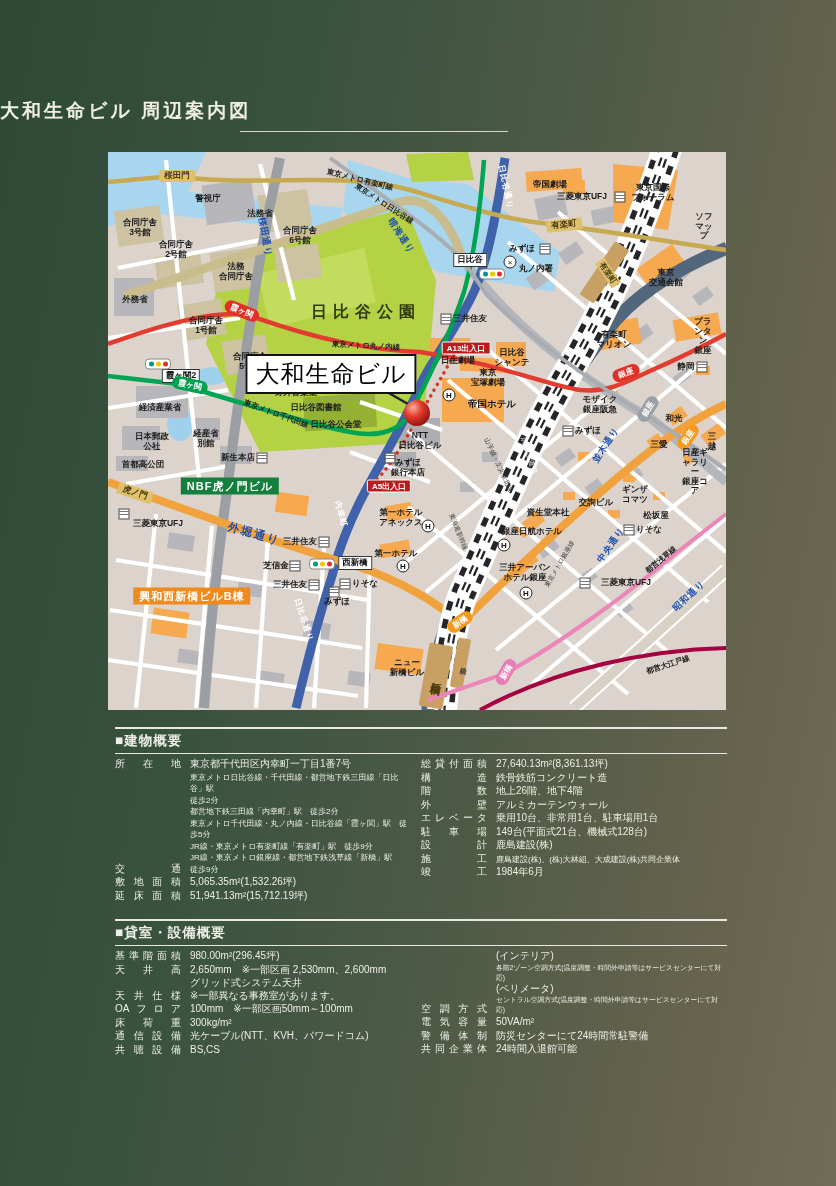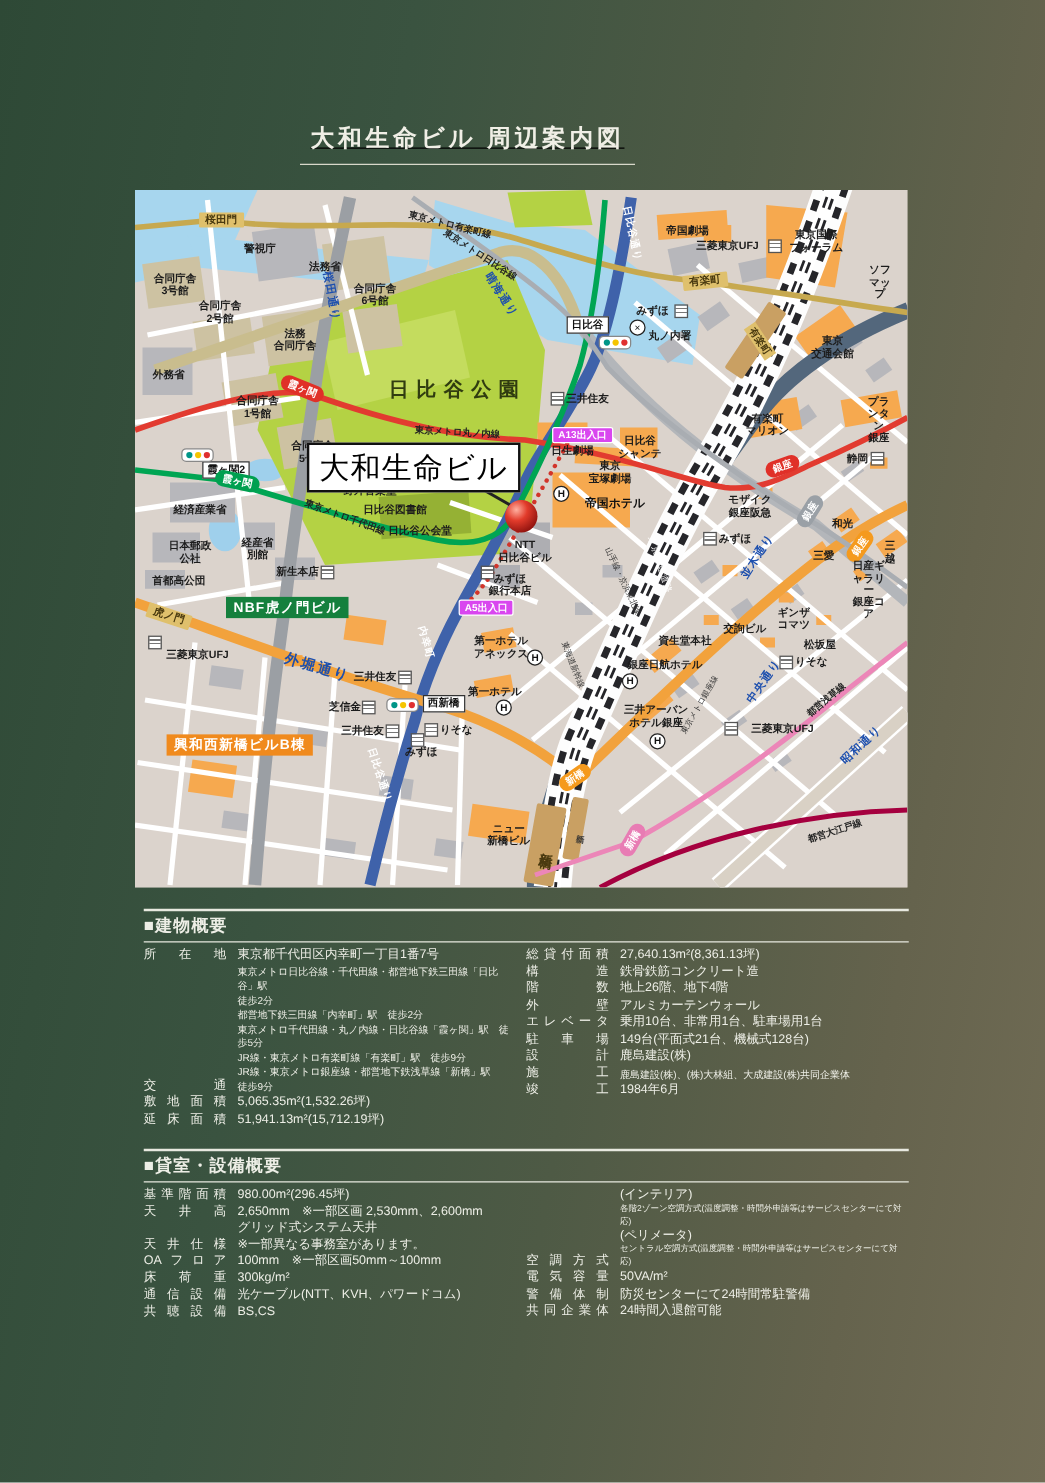--- a/index.html
+++ b/index.html
@@ -2,21 +2,21 @@
 <html><head>
 <meta charset="utf-8">
 <style>
   html,body{margin:0;padding:0;}
   body{
     width:836px;height:1186px;position:relative;overflow:hidden;
     background:linear-gradient(100deg,#2e4936 0%,#3a5340 32%,#4e5a45 58%,#65634d 82%,#716c55 100%);
     font-family:"Liberation Sans","DejaVu Sans",sans-serif;
   }
   
-  .title-wrap{position:absolute;left:0;top:98px;width:748px;text-align:center;text-decoration:underline;}
+  .title-wrap{position:absolute;left:0;top:98px;width:748px;}
   .title-wrap h1{margin:0;font-size:19px;font-weight:bold;color:#f0efe6;letter-spacing:3px;}
   .title-rule{width:268px;height:1px;background:#d8d8ca;margin:7px auto 0 auto;}
   
   .map{position:absolute;left:108px;top:152px;width:618px;height:558px;background:#dbd3cc;overflow:hidden;}
   .map svg{position:absolute;left:0;top:0;}
   .map-labels{position:absolute;left:0;top:0;width:100%;height:100%;}
   .ml{position:absolute;transform:translate(-50%,-50%);white-space:pre-line;text-align:center;pointer-events:none;}
   .name{font-size:8.5px;line-height:1.12;color:#1c1c1c;font-weight:600;}
   .name-md{font-size:9.5px;line-height:1.1;color:#111;font-weight:700;white-space:nowrap;}
   .park-name{font-size:16px;letter-spacing:6px;color:#303c10;font-weight:700;white-space:nowrap;}
@@ -26,21 +26,21 @@
   .road-lg{font-size:11.5px;color:#1d4fae;font-weight:700;white-space:nowrap;letter-spacing:2px;}
   .road-w{font-size:8px;color:#fff;white-space:nowrap;letter-spacing:1px;font-weight:600;}
   .hwy{font-size:7px;color:#fff;letter-spacing:1px;white-space:nowrap;}
   .box-white{background:#fff;border:1px solid #333;color:#111;font-size:8.5px;padding:0 3px;white-space:nowrap;font-weight:700;}
   .box-tan{background:#dfc06c;color:#4a3a10;font-size:8.5px;padding:0 5px;white-space:nowrap;font-weight:700;border-radius:1px;}
   .tan-txt{background:#dfc06c;color:#4a3a10;font-size:8px;padding:0 3px;white-space:nowrap;font-weight:700;}
   .pill-red,.pill-green,.pill-orange,.pill-pink,.pill-gray{
     color:#fff;font-size:8px;font-weight:700;padding:1px 6px;border-radius:7px;white-space:nowrap;}
   .pill-red{background:#e03028;} .pill-green{background:#00a050;}
   .pill-orange{background:#f59a1d;} .pill-pink{background:#e87cb4;} .pill-gray{background:#9aa0a6;}
-  .pill-exit{background:#d946ef;color:#fff;font-size:8px;font-weight:700;padding:0 4px;border-radius:2px;border:1px solid #fff;white-space:nowrap;}
+  .pill-exit{background:#b91c1c;color:#fff;font-size:8px;font-weight:700;padding:0 4px;border-radius:2px;border:1px solid #fff;white-space:nowrap;}
   .main{background:#fff;border:2px solid #111;color:#000;font-size:24px;font-weight:400;padding:2px 8px;white-space:nowrap;letter-spacing:1px;}
   .sta-v{writing-mode:vertical-rl;font-size:11px;font-weight:700;color:#4a3a10;letter-spacing:2px;}
   .sta-v-sm{writing-mode:vertical-rl;font-size:7px;color:#333;}
   .hmark{width:11px;height:11px;border:1px solid #222;border-radius:50%;background:#fff;color:#111;
     font-size:8px;font-weight:700;display:flex;align-items:center;justify-content:center;line-height:1;}
   .tl{width:24px;height:9px;background:#fff;border:1px solid #888;border-radius:4px;display:flex;gap:2px;align-items:center;justify-content:center;}
   .tl i{width:5px;height:5px;border-radius:50%;display:block;}
   .bank-i{width:9px;height:9px;border:1px solid #555;background:
     linear-gradient(#fff 0 2px,#777 2px 3px,#fff 3px 5px,#777 5px 6px,#fff 6px 9px);}
   .police-i{width:11px;height:11px;border:1px solid #222;border-radius:50%;background:#fff;color:#111;

